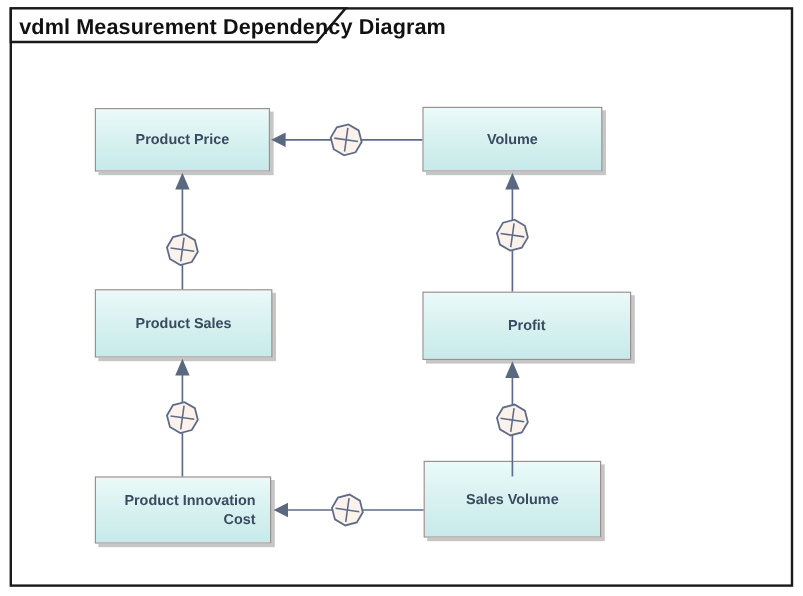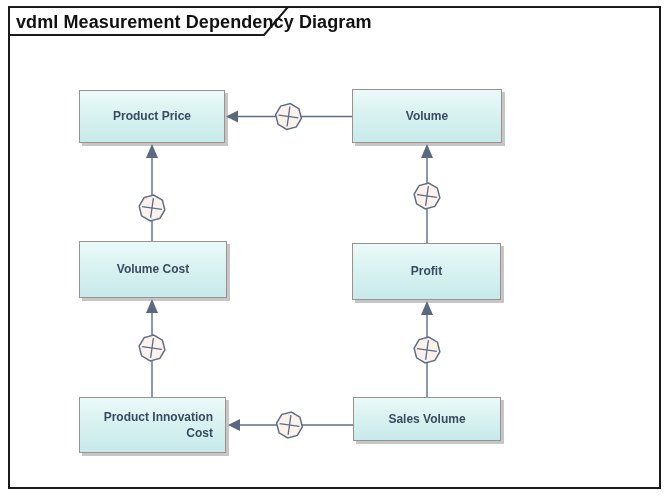--- a/index.html
+++ b/index.html
@@ -38,32 +38,32 @@
 
   <div class="node" style="left:79px;top:90px;width:146px;height:53px;">
     <span>Product Price</span>
   </div>
 
   <div class="node" style="left:352px;top:89px;width:150px;height:54px;">
     <span>Volume</span>
   </div>
 
   <div class="node" style="left:79px;top:241px;width:148px;height:57px;">
-    <span>Volume Cost</span>
+    <span>Product Sales</span>
   </div>
 
-  <div class="node" style="left:352px;top:243px;width:149px;height:57px;">
+  <div class="node" style="left:352px;top:243px;width:174px;height:57px;">
     <span>Profit</span>
   </div>
 
   <div class="node" style="left:79px;top:397px;width:147px;height:56px;text-align:right;">
     <span>Product Innovation Cost</span>
   </div>
 
-  <div class="node" style="left:353px;top:397px;width:148px;height:44px;justify-content:center;">
+  <div class="node" style="left:353px;top:384px;width:148px;height:64px;justify-content:center;">
     <span>Sales Volume</span>
   </div>
 
   <svg class="overlay-svg" viewBox="0 0 669 497" xmlns="http://www.w3.org/2000/svg">
 
     <rect x="9" y="7" width="651" height="481" fill="none" stroke="#1a1a1a" stroke-width="2"></rect>
 
     <path d="M9,7 L288,7 L264,35 L9,35 Z" fill="#ffffff" stroke="#1a1a1a" stroke-width="2"></path>
 
     <g>

